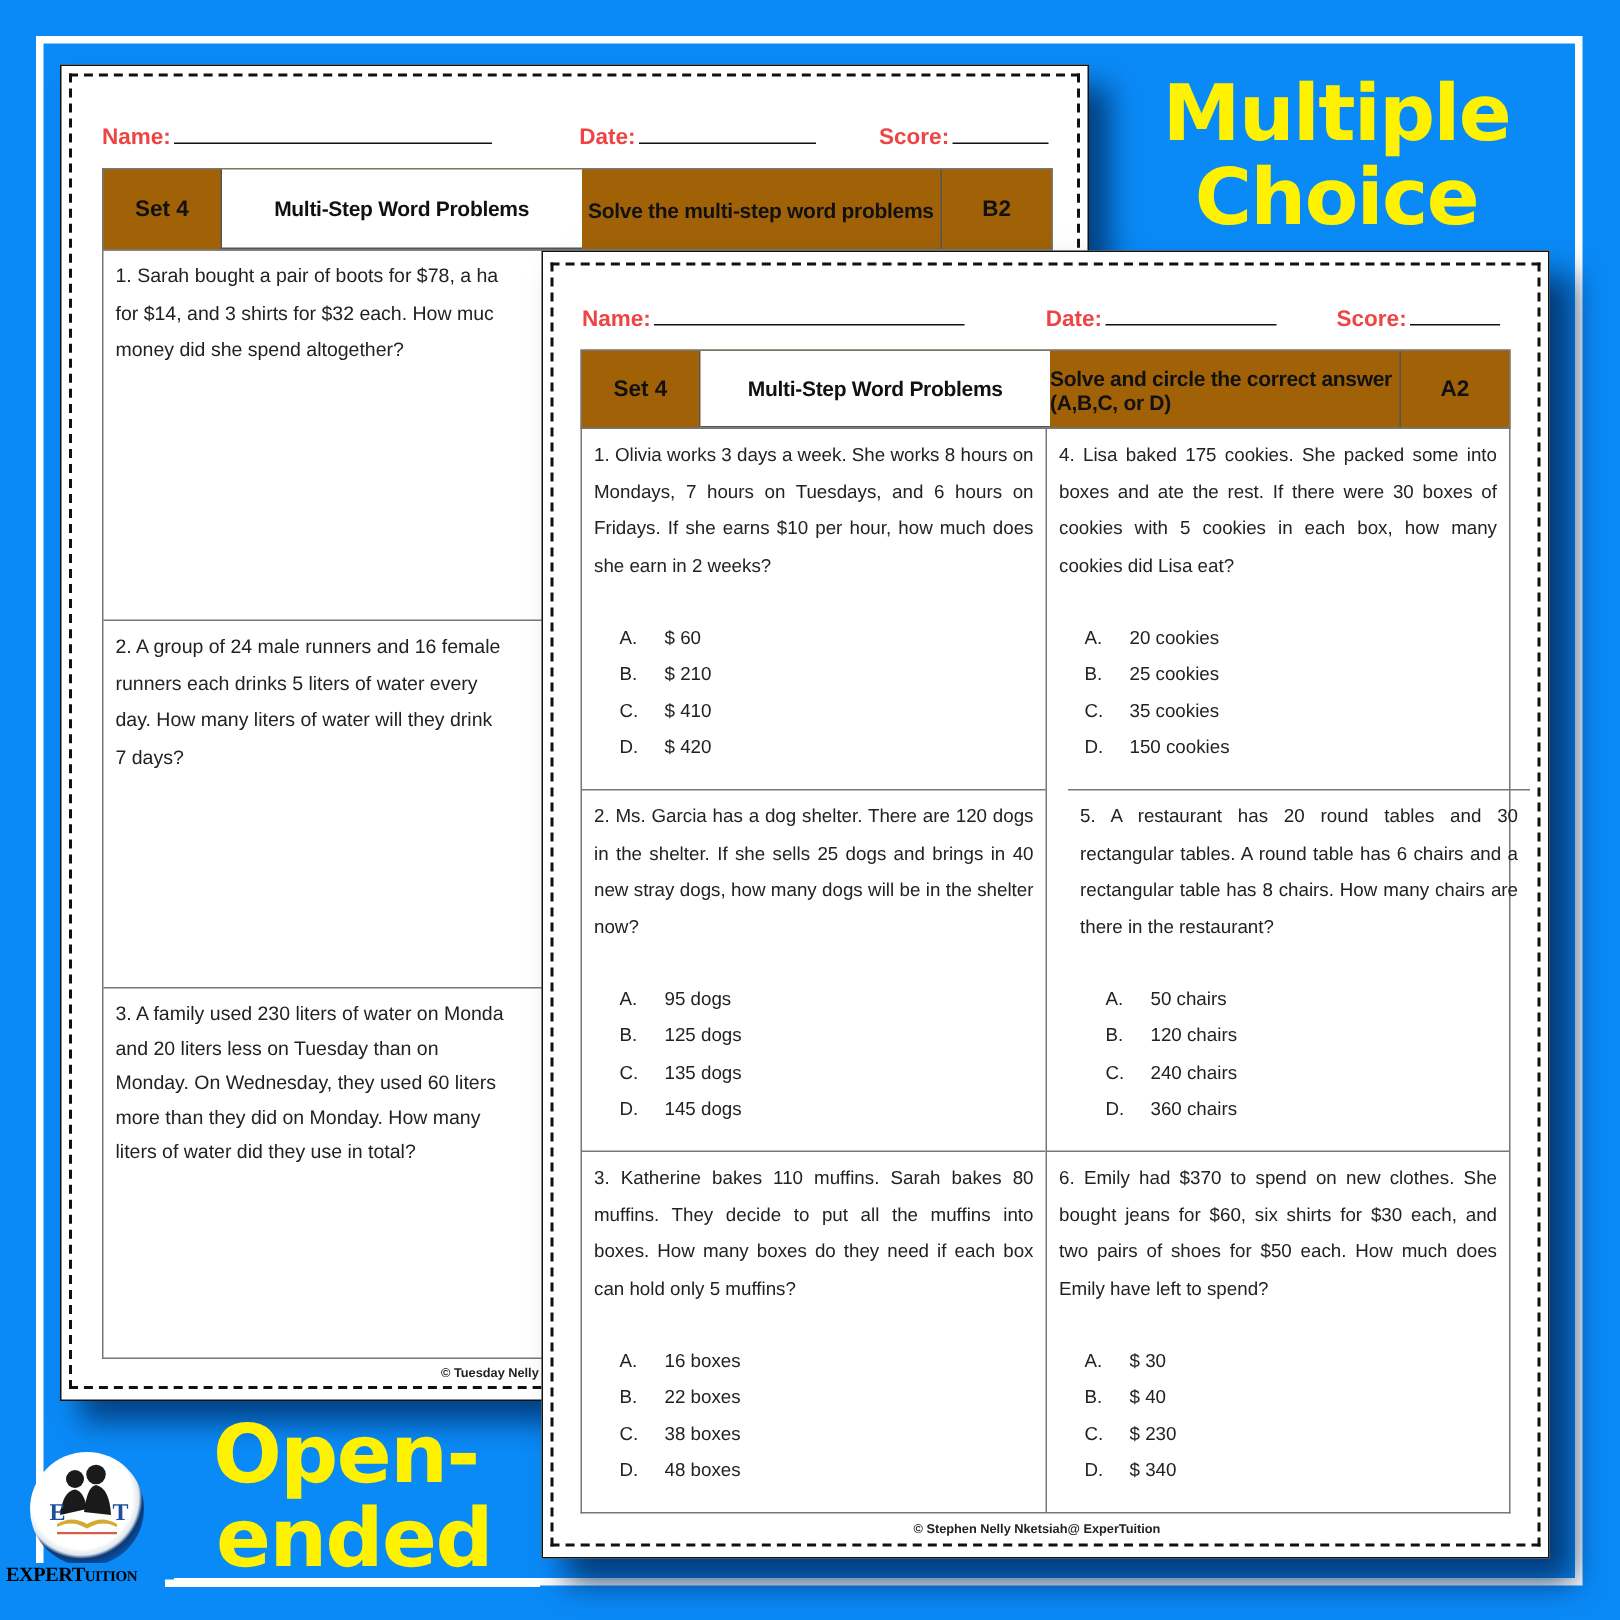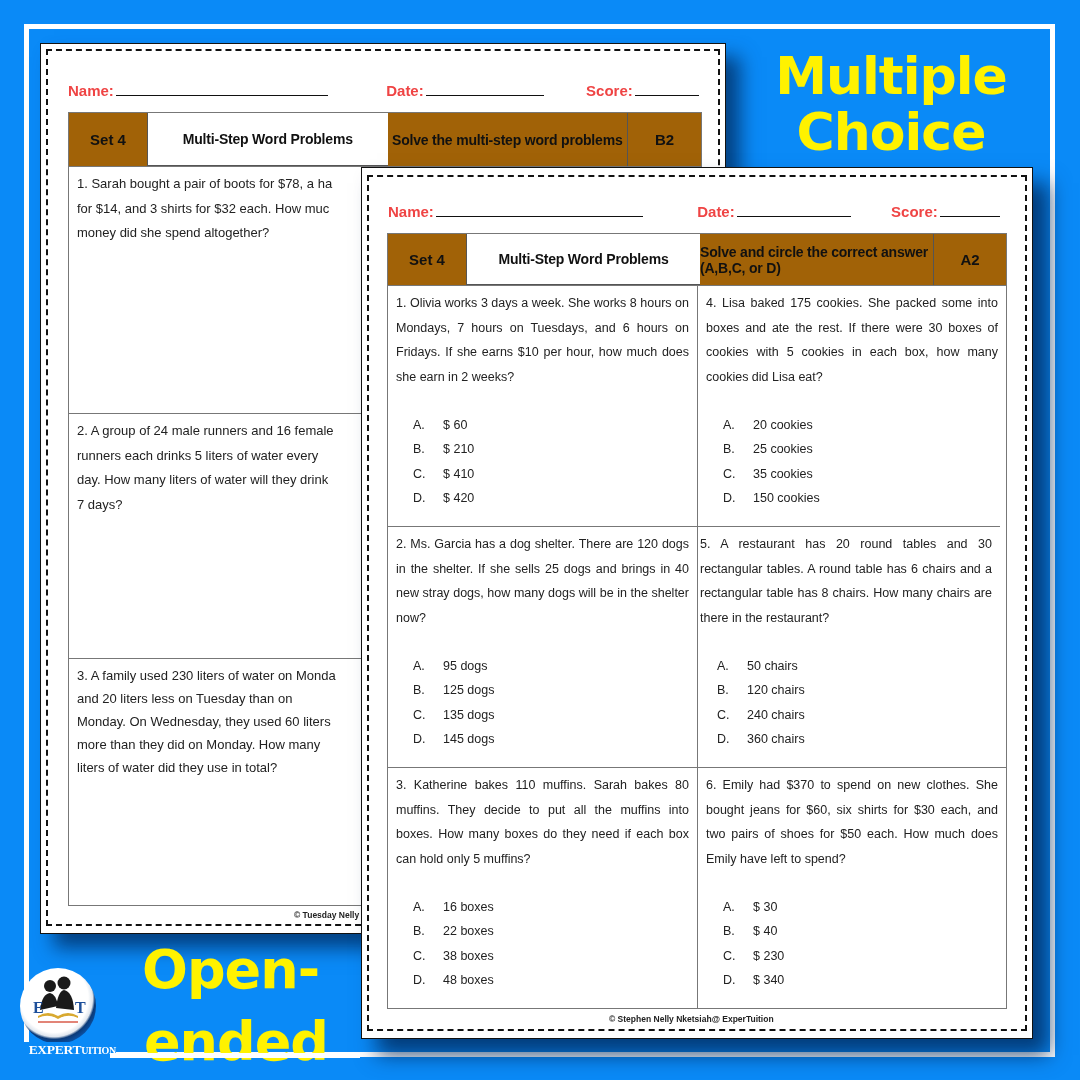--- a/index.html
+++ b/index.html
@@ -89,23 +89,22 @@
     letter-spacing: -1px;
   }
   .logo { position: absolute; left: 12px; top: 968px; width: 98px; height: 90px; }
   .logo .circle {
     position: absolute; left: 8px; top: 0; width: 76px; height: 76px; border-radius: 50%;
     background: radial-gradient(circle at 45% 40%, #ffffff 55%, #dfe6ee 62%, #0a3a78 66%, #0b5fbf 80%, #062b5c 100%);
   }
   .logo .text {
     position: absolute; left: -8px; top: 74px; width: 112px;
     background: #0a8af7;
-    font-family: "Liberation Serif", serif; font-weight: bold; font-size: 13.5px; color: #ffffff;
+    font-family: "Liberation Serif", serif; font-weight: bold; font-size: 13.5px; color: #000000;
     letter-spacing: -0.3px;
-    text-align: right;
   }
   .logo-bar { position: absolute; left: 110px; top: 1053px; width: 250px; height: 5px; background: #fff; }
 </style>
 </head>
 <body>
 
 <div class="frame"></div>
 
 <div class="page back">
   <div class="dash"></div>
@@ -251,21 +250,21 @@
         <div class="opt">
             <span class="l">C.</span>
             <span>35 cookies</span>
           </div>
         <div class="opt">
             <span class="l">D.</span>
             <span>150 cookies</span>
           </div>
       </div>
     </div>
-    <div class="cell" style="left:304px; top:241px; width:308px; height:241px;">
+    <div class="cell" style="left:324px; top:241px; width:308px; height:241px;">
       <div class="q">5. A restaurant has 20 round tables and 30 rectangular tables. A round table has 6 chairs and a rectangular table has 8 chairs. How many chairs are there in the restaurant?</div>
       <div class="opts">
         <div class="opt">
             <span class="l">A.</span>
             <span>50 chairs</span>
           </div>
         <div class="opt">
             <span class="l">B.</span>
             <span>120 chairs</span>
           </div>
@@ -303,21 +302,21 @@
   </div>
   <div class="footer" style="left:247px; top:846px;">© Stephen Nelly Nketsiah@ ExperTuition</div>
 </div>
 
 <div class="big" style="left:756px; top:50px; width:270px; font-size:52px;">
   <div>Multiple</div>
   <div style="margin-top:4px;">Choice</div>
 </div>
 <div class="big" style="left:120px; top:943px; width:220px; font-size:54px; text-align:left;">
   <div style="padding-left:22px;">Open-</div>
-  <div style="padding-left:24px; margin-top:18px;">ended</div>
+  <div style="padding-left:24px; margin-top:2px;">ended</div>
 </div>
 
 <div class="logo">
   <div class="circle"></div>
   <svg style="position:absolute; left:8px; top:0;" width="76" height="76" viewBox="0 0 76 76">
     <circle cx="30" cy="18" r="6" fill="#1a1a1a"></circle>
     <circle cx="44" cy="15" r="6.5" fill="#1a1a1a"></circle>
     <path d="M20 42 Q22 26 30 25 Q36 26 38 38 Z" fill="#1a1a1a"></path>
     <path d="M36 40 Q38 23 44 22 Q53 24 54 42 Z" fill="#1a1a1a"></path>
     <path d="M18 48 Q28 42 38 48 Q48 42 58 48 L58 50 Q48 45 38 51 Q28 45 18 50 Z" fill="#d8a930"></path>

